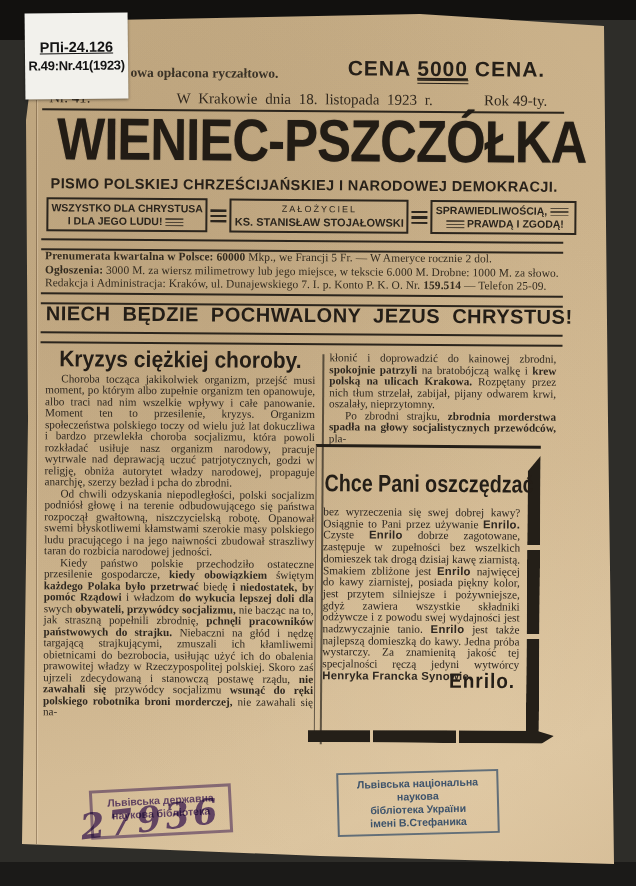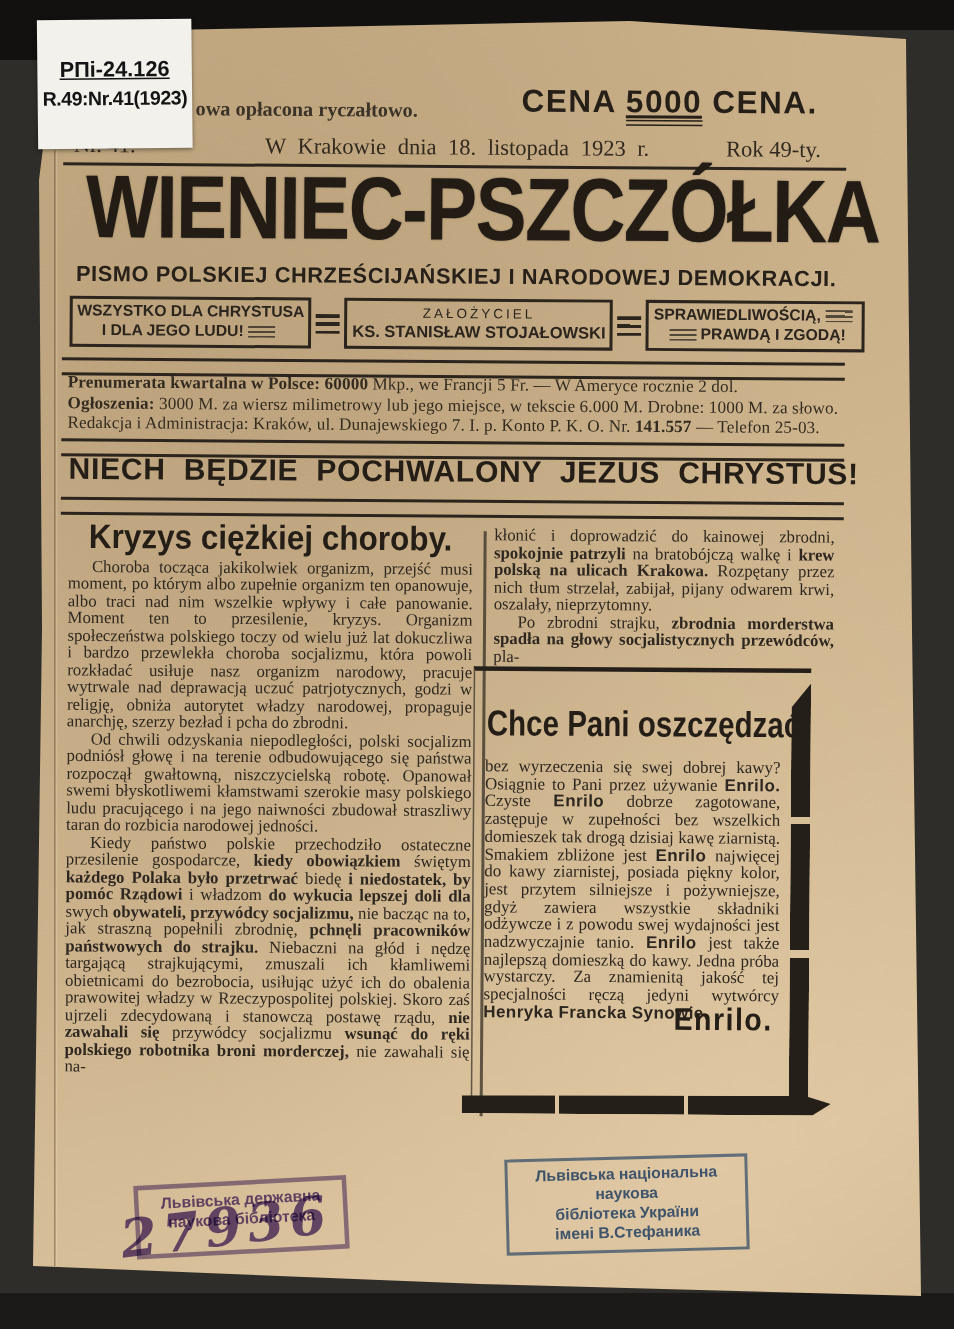--- a/index.html
+++ b/index.html
@@ -154,21 +154,21 @@
           <div><span>SPRAWIEDLIWOŚCIĄ,</span><span class="hatch"></span></div>
           <div><span class="hatch"></span><span>PRAWDĄ I ZGODĄ!</span></div>
         </div>
       </div>
 
       <div class="drule d1"></div>
 
       <div class="imprint">
         <div class="imp-line"><span class="b">Prenumerata kwartalna w Polsce: </span><span class="b">60000</span><span> Mkp., we Francji 5 Fr. — W Ameryce rocznie 2 dol.</span></div>
         <div class="imp-line"><span class="b">Ogłoszenia: </span><span>3000 M. za wiersz milimetrowy lub jego miejsce, w tekscie 6.000 M. Drobne: 1000 M. za słowo.</span></div>
-        <div class="imp-line"><span>Redakcja i Administracja: Kraków, ul. Dunajewskiego 7. I. p. Konto P. K. O. Nr. </span><span class="b">141.557</span><span> — Telefon 25-03.</span></div>
+        <div class="imp-line"><span>Redakcja i Administracja: Kraków, ul. Dunajewskiego 7. I. p. Konto P. K. O. Nr. </span><span class="b">159.514</span><span> — Telefon 25-09.</span></div>
       </div>
 
       <div class="drule d2"></div>
       <div class="greeting">NIECH BĘDZIE POCHWALONY JEZUS CHRYSTUS!</div>
       <div class="drule d3"></div>
 
       <div class="col-divider"></div>
 
       <div class="col col-left">
         <h2 class="art-title">Kryzys ciężkiej choroby.</h2>

